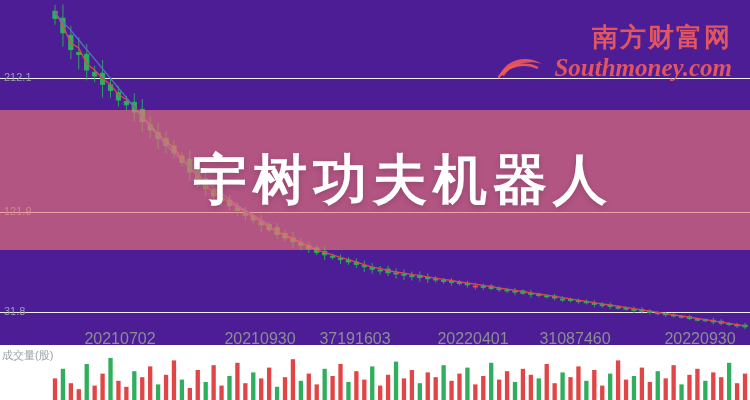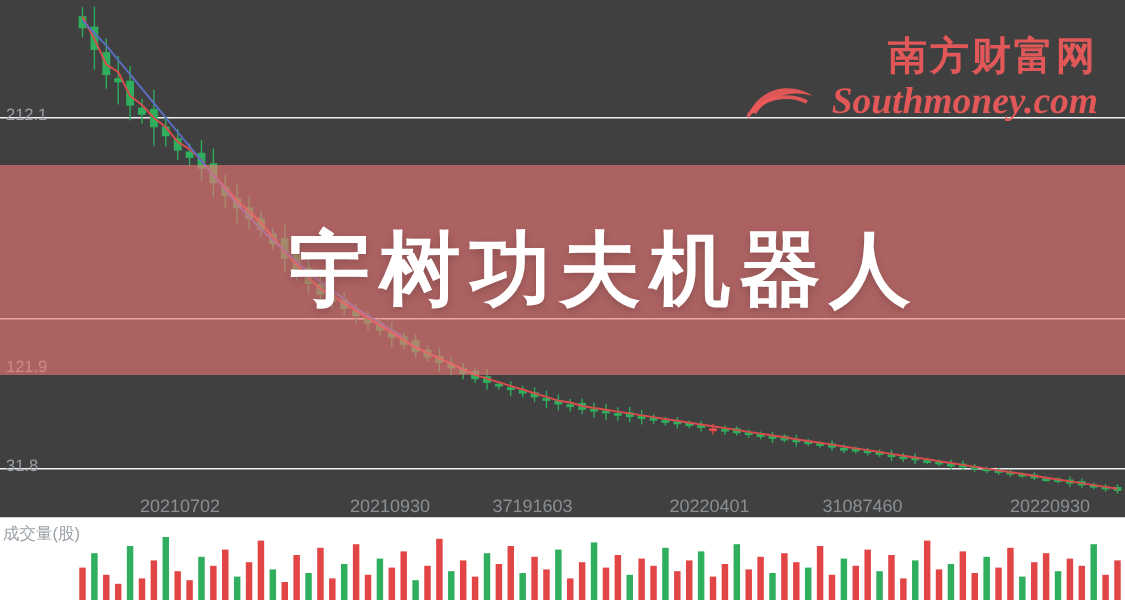--- a/index.html
+++ b/index.html
@@ -2,25 +2,25 @@
 <html><head>
 <meta charset="utf-8">
 <style>
   html,body{margin:0;padding:0;}
   body{width:750px;height:400px;overflow:hidden;background:#ffffff;
        font-family:"Liberation Sans",sans-serif;position:relative;}
 
   #stage{position:absolute;left:0;top:0;width:750px;height:400px;overflow:hidden;background:#fff;}
 
   
-  #price-area{position:absolute;left:0;top:0;width:750px;height:345px;background:#404040;}
+  #price-area{position:absolute;left:0;top:0;width:750px;height:345px;background:#4c1d95;}
   #vol-area{position:absolute;left:0;top:345px;width:750px;height:55px;background:#fff;}
 
   .ylabel{position:absolute;left:4px;font-size:11px;color:#9aa0a6;}
-  .xlabel{position:absolute;top:330px;font-size:12px;color:#8a8f94;transform:translateX(-50%);}
+  .xlabel{position:absolute;top:330px;font-size:16px;color:#8a8f94;transform:translateX(-50%);}
 
   .gridline{position:absolute;left:0;width:750px;height:1px;background:#f0f0f0;}
 
   svg.plot{position:absolute;left:0;top:0;}
 
   
   #watermark{position:absolute;right:10px;top:14px;width:240px;height:72px;}
   #wm-cn{position:absolute;right:8px;top:6px;font-size:26px;letter-spacing:2px;
          color:#f05a5a;font-weight:bold;font-family:"DejaVu Sans",sans-serif;opacity:.92;}
   #wm-en{position:absolute;right:8px;top:40px;font-size:25px;color:#f05a5a;
@@ -43,21 +43,21 @@
 
 <div id="stage">
 
   <div id="price-area">
 
     <div class="gridline" style="top:78px;"></div>
     <div class="gridline" style="top:212px;"></div>
     <div class="gridline" style="top:312px;"></div>
 
     <div class="ylabel" style="top:71px;">212.1</div>
-    <div class="ylabel" style="top:205px;margin-top:34px;">121.9</div>
+    <div class="ylabel" style="top:205px;">121.9</div>
     <div class="ylabel" style="top:305px;">31.8</div>
 
     <svg class="plot" width="750" height="345">
       <g id="candles">
           <line x1="55" x2="55" y1="4.807673625844529" y2="24.84032637415544" stroke="#2fae5d" stroke-width="0.9"></line>
           <rect x="52.84375" y="11.24799999999999" width="4.3125" height="7.152000000000044" fill="#2fae5d" stroke="#2fae5d" stroke-width="0.9"></rect>
           <line x1="62.93103448275862" x2="62.93103448275862" y1="4.386708882162054" y2="46.54952068744262" stroke="#2fae5d" stroke-width="0.9"></line>
           <rect x="60.77478448275862" y="18.136229569604666" width="4.3125" height="14.663770430395346" fill="#2fae5d" stroke="#2fae5d" stroke-width="0.9"></rect>
           <line x1="70.86206896551724" x2="70.86206896551724" y1="25.677821025000583" y2="59.15918512707839" stroke="#2fae5d" stroke-width="0.9"></line>
           <rect x="68.70581896551724" y="35.237006152079005" width="4.3125" height="14.362993847921018" fill="#2fae5d" stroke="#2fae5d" stroke-width="0.9"></rect>

